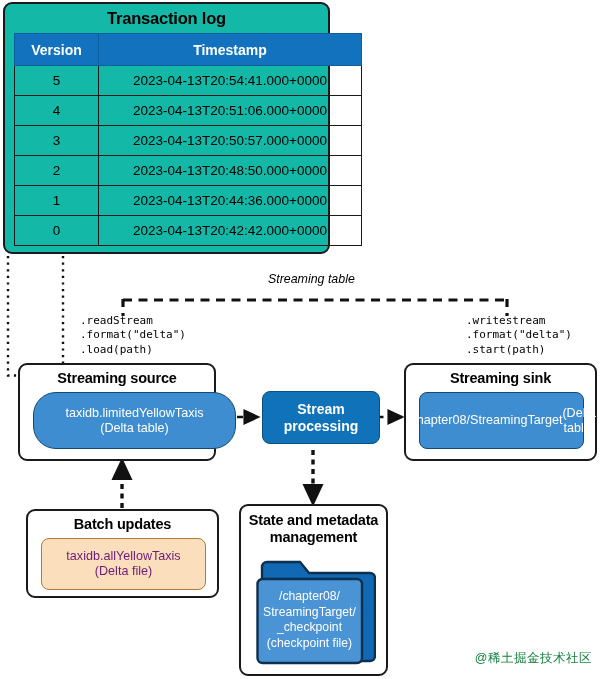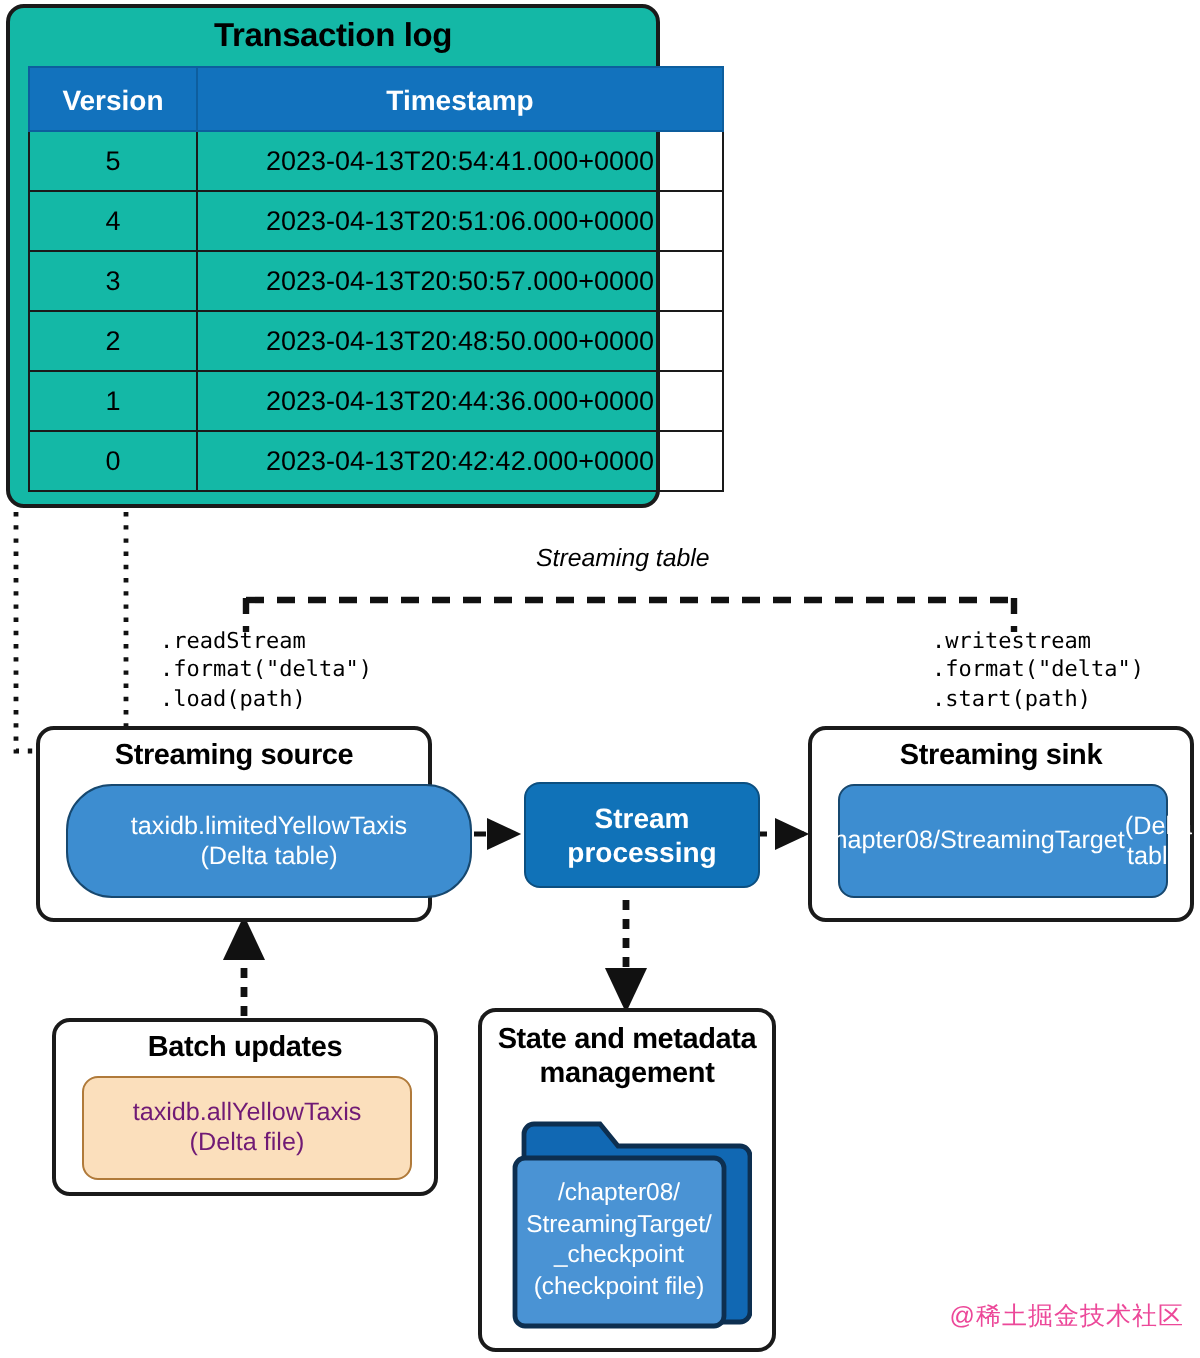--- a/index.html
+++ b/index.html
@@ -55,21 +55,21 @@
     font-size:11px;line-height:14.4px;white-space:pre;color:#000;
   }
   
   #sq-label{
     position:absolute;font-style:italic;font-size:12.4px;font-weight:500;
   }
   
   #wires{position:absolute;left:0;top:0;width:600px;height:679px;pointer-events:none;}
   
   #watermark{
-    position:absolute;right:8px;bottom:12px;color:#ec4899;font-size:12.5px;
+    position:absolute;right:8px;bottom:12px;color:#15803d;font-size:12.5px;
     letter-spacing:.5px;
     text-align:center;
   }
 </style>
 </head>
 <body>
 
 <div id="txlog">
   <div id="txlog-title">Transaction log</div>
   <table id="txtable">

